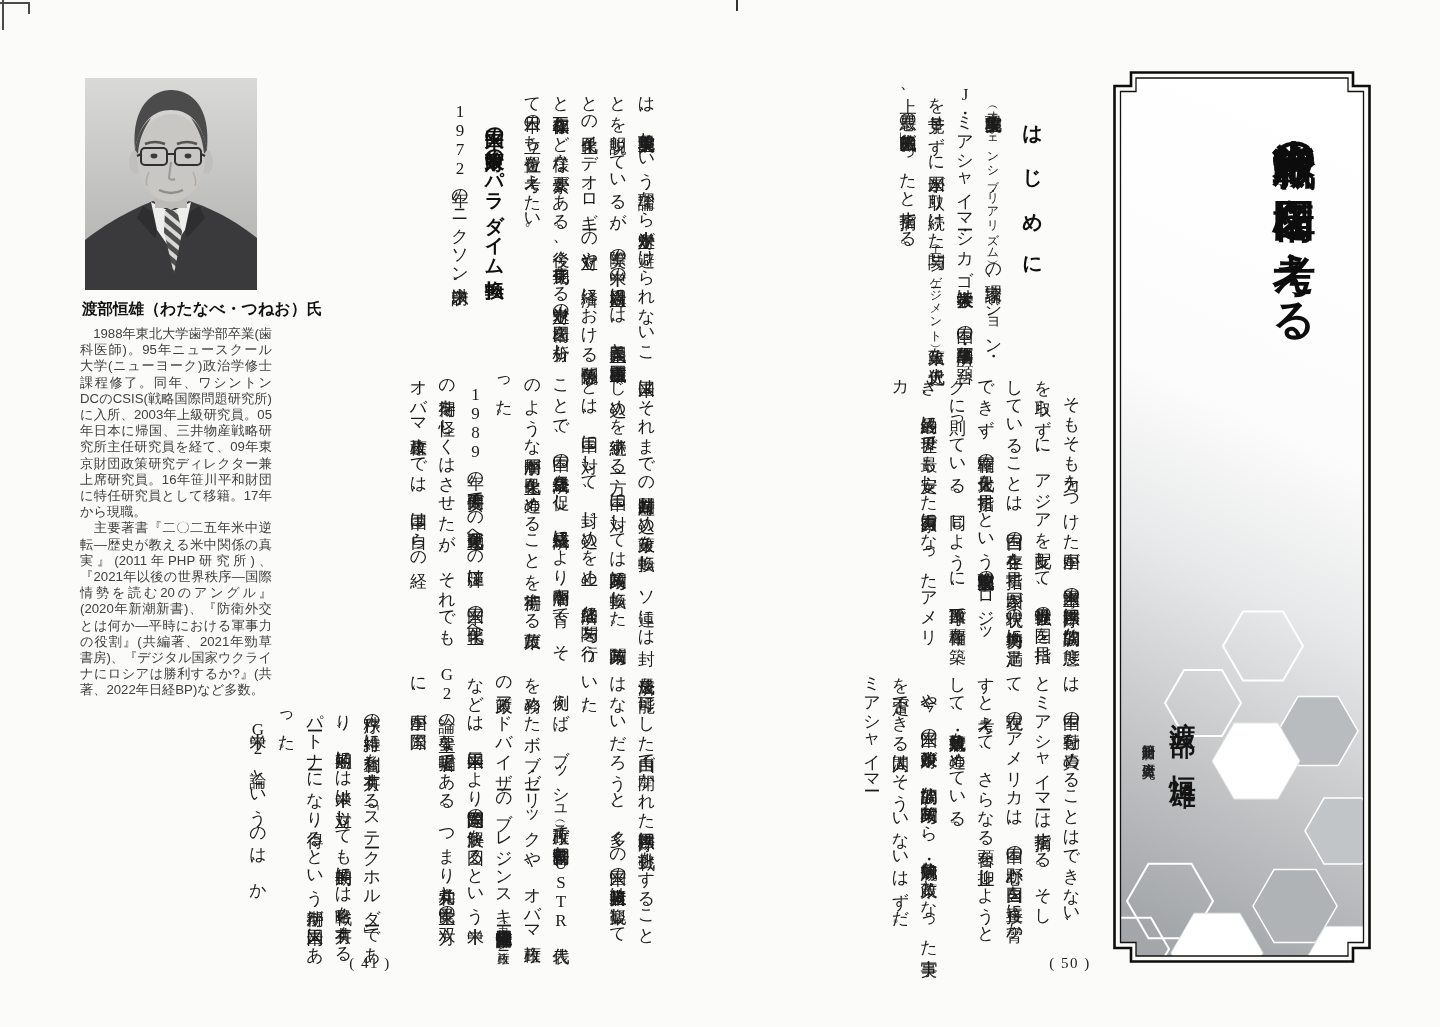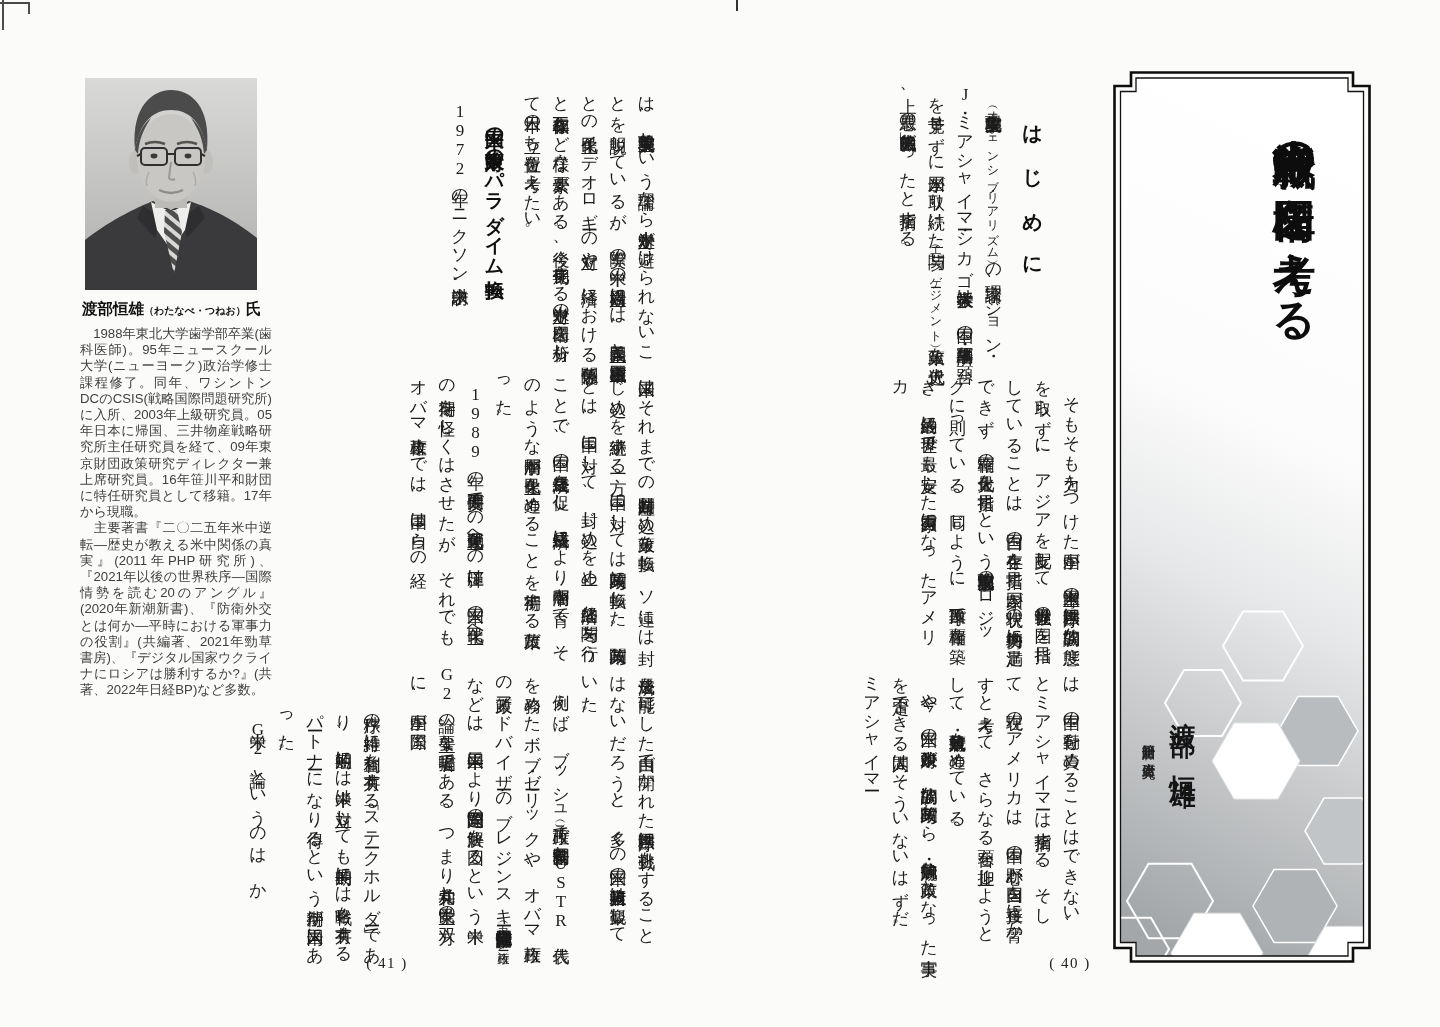--- a/index.html
+++ b/index.html
@@ -25,42 +25,42 @@
   #p40-tier1 .col-block,#p40-tier2 .col-block,#p40-tier3 .col-block{height:100%;}
   #hajimeni{
     font-family:"Liberation Sans",sans-serif;font-weight:600;font-size:20px;
     line-height:25px;letter-spacing:1.05em;padding-top:26px;margin:0 40px 0 13px;color:#101010;
   }
   .page-number{
     position:absolute;width:80px;text-align:center;
     font-family:"Liberation Serif",serif;font-size:15px;letter-spacing:1.5px;color:#222;
   }
   #p40-num{left:1030px;top:955px;}
-  #p41-num{left:347px;top:955px;}
+  #p41-num{left:330px;top:955px;}
   
   #p41-tier1{top:85px;right:780px;height:278px;}
   #p41-tier2{top:368px;right:780px;height:284px;}
   #p41-tier3{top:665px;right:780px;}
   #p41-tier1 .col-block{height:278px;}
   #p41-tier2 .col-block{height:284px;}
   #t3-right{height:283px;}
   #t3-left{height:256px;margin-top:38px;margin-right:18px;}
   #para-heading{
     font-family:"Liberation Sans",sans-serif;font-weight:700;font-size:19px;
     line-height:26px;height:278px;box-sizing:border-box;padding-top:30px;
     margin:0 10px 0 8px;color:#101010;
   }
   
   #photo{position:absolute;left:85px;top:78px;width:172px;height:212px;}
   #caption{
     position:absolute;left:82px;top:299px;width:200px;
     font-family:"Liberation Sans",sans-serif;font-weight:700;font-size:15.5px;color:#111;
     white-space:nowrap;
   }
-  #caption .small-seg{font-size:10px;font-weight:600;}
+  #caption .small-seg{font-size:16px;font-weight:600;}
   #bio{
     position:absolute;left:80px;top:326px;width:192px;
     font-family:"Liberation Sans",sans-serif;font-size:13.2px;line-height:16.2px;
     text-align:justify;color:#404040;
   }
   #bio p{margin:0;padding:0;}
   
   #title-box{position:absolute;left:1113px;top:71px;width:260px;height:894px;}
   #title-box svg{position:absolute;left:0;top:0;}
   #article-title{
@@ -148,21 +148,21 @@
       </div>
   </div>
 
   <div class="tier" id="p40-tier3">
     <div class="v body-text col-block">
         <p>は、中国の行動を責めることはできない、とミアシャイマーは指摘する。そして、現在のアメリカは、中国の野心が自国を直接に脅かすと考えて、さらなる台頭を抑止しようとして、対抗・競争政策を進めている。</p>
         <p>　今や、米国の対中政策が、協調的な関与政策から、競争・対抗的な政策となった事実を否定できる人間はそういないはずだ。ミアシャイマー</p>
       </div>
   </div>
 
-  <div class="page-number" id="p40-num">( 40 )</div>
+  <div class="page-number" id="p40-num">( 50 )</div>
 </div>
 
 <div>
 
   <div id="photo">
     <svg width="172" height="212" viewBox="0 0 172 212">
       <defs>
         <linearGradient id="photobg" x1="0" y1="0" x2="0" y2="1">
           <stop offset="0" stop-color="#d9d9d7"></stop>
           <stop offset="1" stop-color="#aeaeac"></stop>

